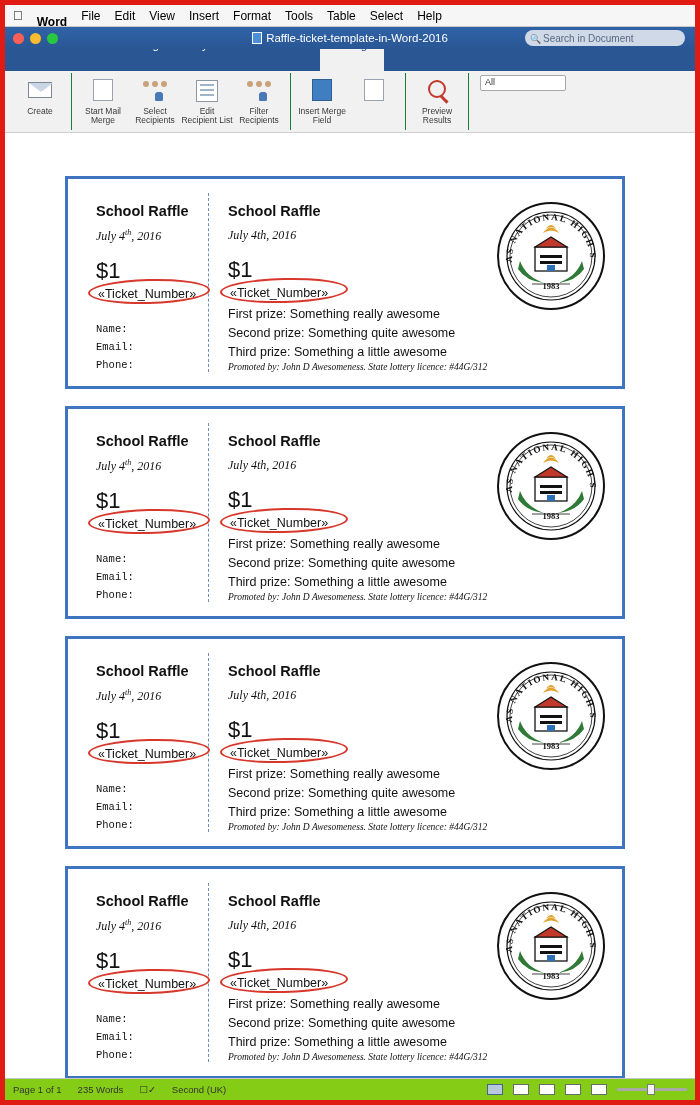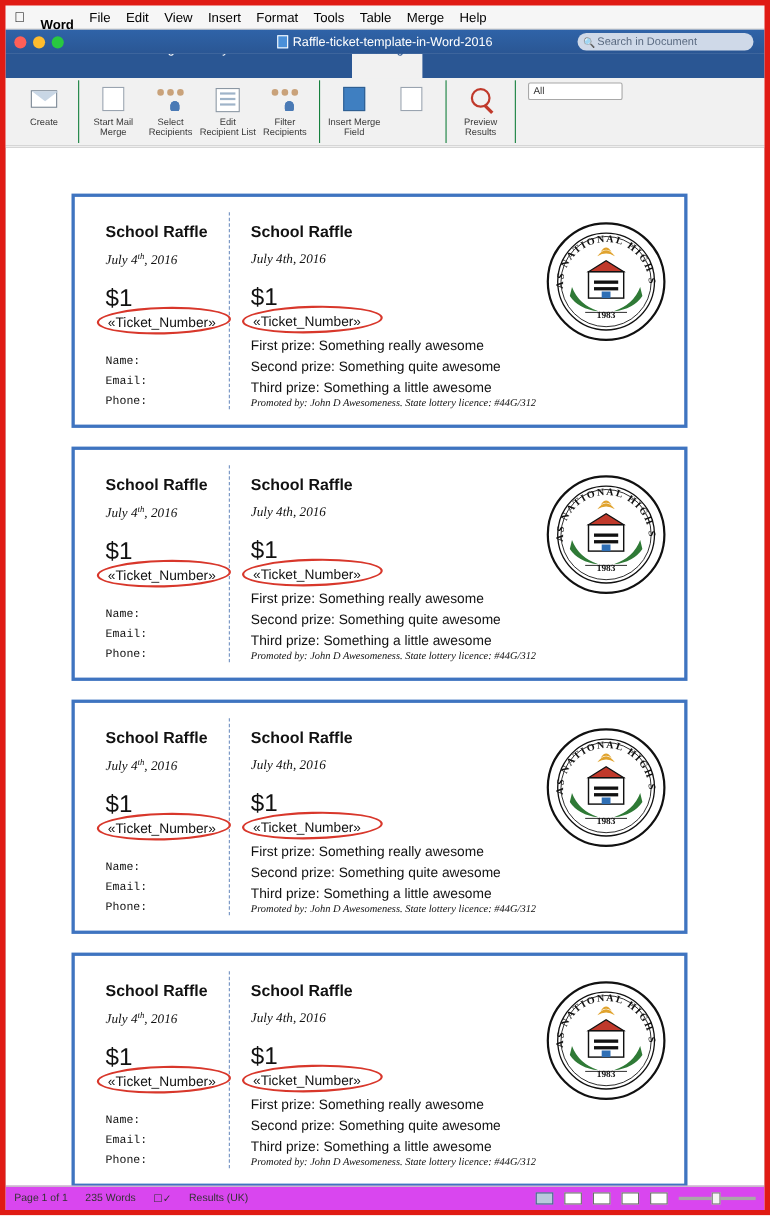--- a/index.html
+++ b/index.html
@@ -331,21 +331,21 @@
     position: absolute;
     right: 16px; top: 22px;
     width: 110px; height: 110px;
   }
 
   
   .statusbar {
     position: absolute;
     left: 5px; right: 5px; bottom: 5px;
     height: 22px;
-    background: #d946ef;
+    background: #84cc16;
     border-top: 1px solid #c6c6c6;
     display: flex;
     align-items: center;
     font-size: 9.5px;
     color: #333;
     padding: 0 8px;
     gap: 16px;
   }
   .statusbar .right {
     margin-left: auto;
@@ -376,21 +376,21 @@
   <div class="macbar">
     <span class="apple"></span>
     <span class="appname">Word</span>
     <span class="mitem">File</span>
     <span class="mitem">Edit</span>
     <span class="mitem">View</span>
     <span class="mitem">Insert</span>
     <span class="mitem">Format</span>
     <span class="mitem">Tools</span>
     <span class="mitem">Table</span>
-    <span class="mitem">Merge</span>
+    <span class="mitem">Select</span>
     <span class="mitem">Help</span>
   </div>
 
   <div class="titlebar">
     <div class="traffic">
       <span class="dot red"></span>
       <span class="dot yellow"></span>
       <span class="dot green"></span>
     </div>
     <div class="title-center">
@@ -746,21 +746,21 @@
     </svg></div>
     </div>
         </div>
     </div>
   </div>
 
   <div class="statusbar">
     <span>Page 1 of 1</span>
     <span>235 Words</span>
     <span>☐✓</span>
-    <span>Results (UK)</span>
+    <span>Second (UK)</span>
     <span class="right">
       <span class="view-ic sel"></span>
       <span class="view-ic"></span>
       <span class="view-ic"></span>
       <span class="view-ic"></span>
       <span class="view-ic"></span>
       <span class="zoom-slider">
           <span class="knob"></span>
         </span>
     </span>

